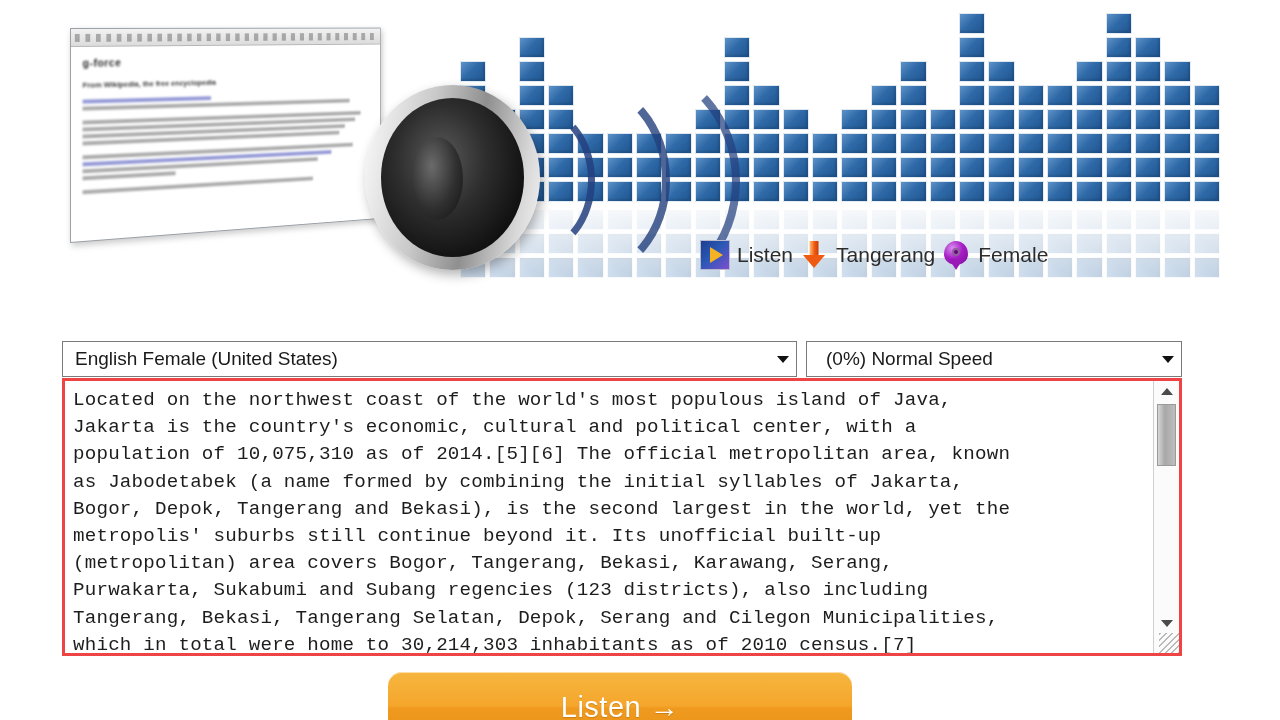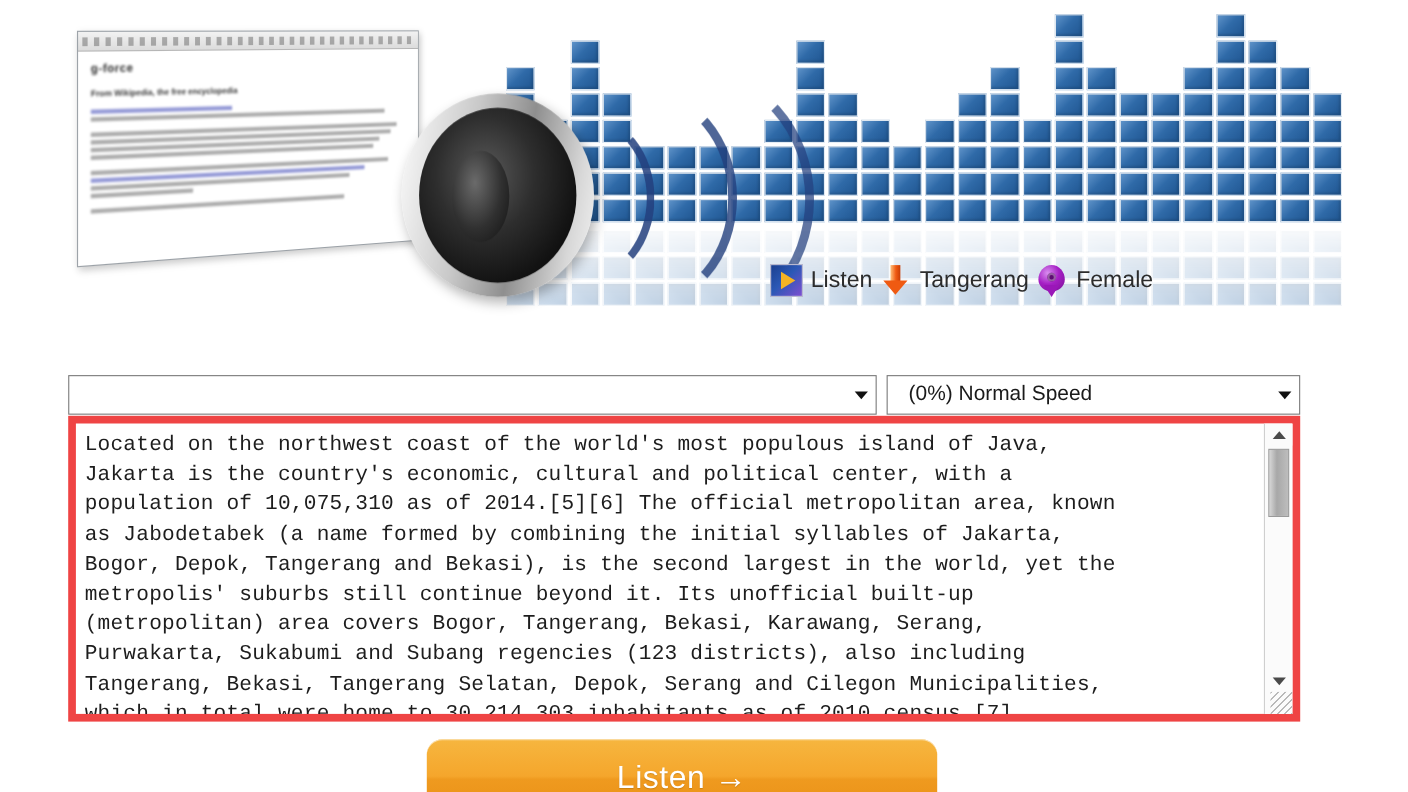--- a/index.html
+++ b/index.html
@@ -172,21 +172,21 @@
     display:flex; align-items:center; justify-content:center;
   }
   .sel-arrow i {
     width:0;height:0;border-left:6px solid transparent;border-right:6px solid transparent;
     border-top:7px solid #111; display:block;
   }
 
   
   #textarea-wrap {
     position:absolute; left:62px; top:378px; width:1120px; height:278px;
-    border:7px solid #ef4444; background:#fff; display:flex; overflow:hidden;
+    border:3px solid #ef4444; background:#fff; display:flex; overflow:hidden;
   }
   #ta-text {
     flex:1; padding:6px 8px 0 8px;
     font-family:"Liberation Mono","DejaVu Sans Mono",monospace;
     font-size:19.2px; line-height:27.2px; color:#1d1d1d;
     white-space:pre; overflow:hidden; letter-spacing:.2px;
   }
   #ta-scroll {
     width:26px; background:#fbfbfb; border-left:1px solid #cfcfcf;
     position:relative; flex:0 0 auto;
@@ -596,20 +596,21 @@
             <i class="tip"></i>
             <i class="hole"></i>
           </span>
         <span class="action-label">Female</span>
       </div>
     </div>
   </div>
 
   <div id="controls">
     <div class="select-box" id="voice-select">
+      <span>English Female (United States)</span>
       <span class="sel-arrow">
           <i></i>
         </span>
     </div>
     <div class="select-box" id="speed-select">
       <span>(0%) Normal Speed</span>
       <span class="sel-arrow">
           <i></i>
         </span>
     </div>

